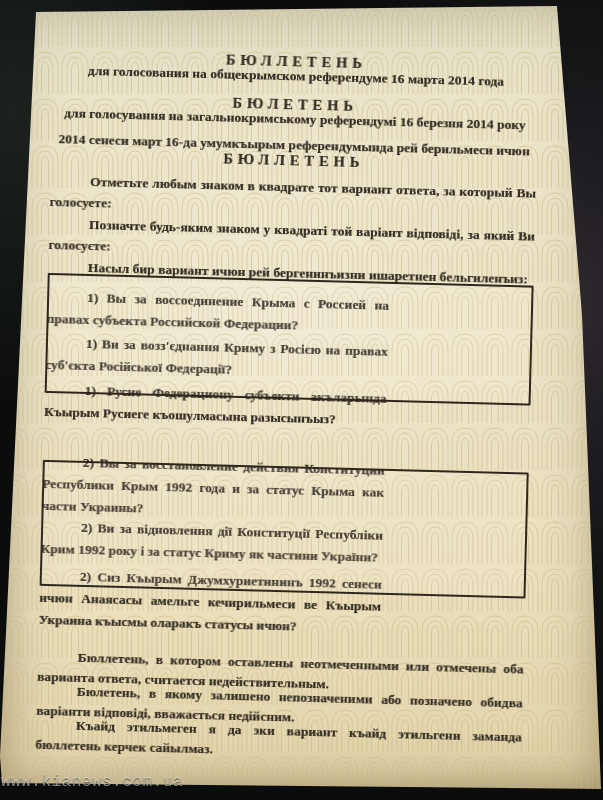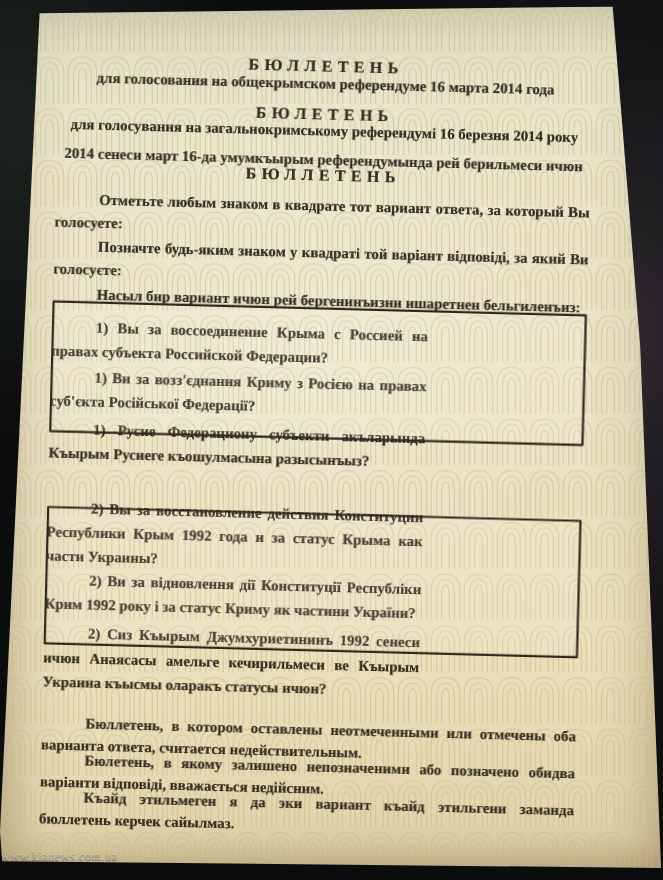--- a/index.html
+++ b/index.html
@@ -41,22 +41,22 @@
   .box {
     position: absolute; box-sizing: border-box;
     border: 2.5px solid var(--box-border, #2e271d);
     border-radius: 1px;
     background: rgba(255,253,244,0.10);
   }
   .box1 { left: 376px; top: 237px; width: 102px; height: 120px; }
   .box2 { left: 385px; top: 424px; width: 104px; height: 126px; }
   .watermark {
     position: absolute; left: 1px; top: 773px;
-    font-family: Liberation Serif, serif;
-    font-size: 11px; letter-spacing: 0.5px;
+    font-family: Liberation Mono, monospace;
+    font-size: 16px; letter-spacing: 0.5px;
     color: var(--watermark, rgba(242,240,234,0.55));
     text-shadow: 0 1px 1px rgba(0,0,0,0.6);
   }
 </style>
 </head>
 <body style="--background: #0b0d0c; --paper: #ebe3c6; --pattern: #c9b97f; --ink: #332c22; --box-border: #2e271d; --watermark: rgba(242,240,234,0.55);">
 
 <div class="stage">
 
   <div class="paper">

